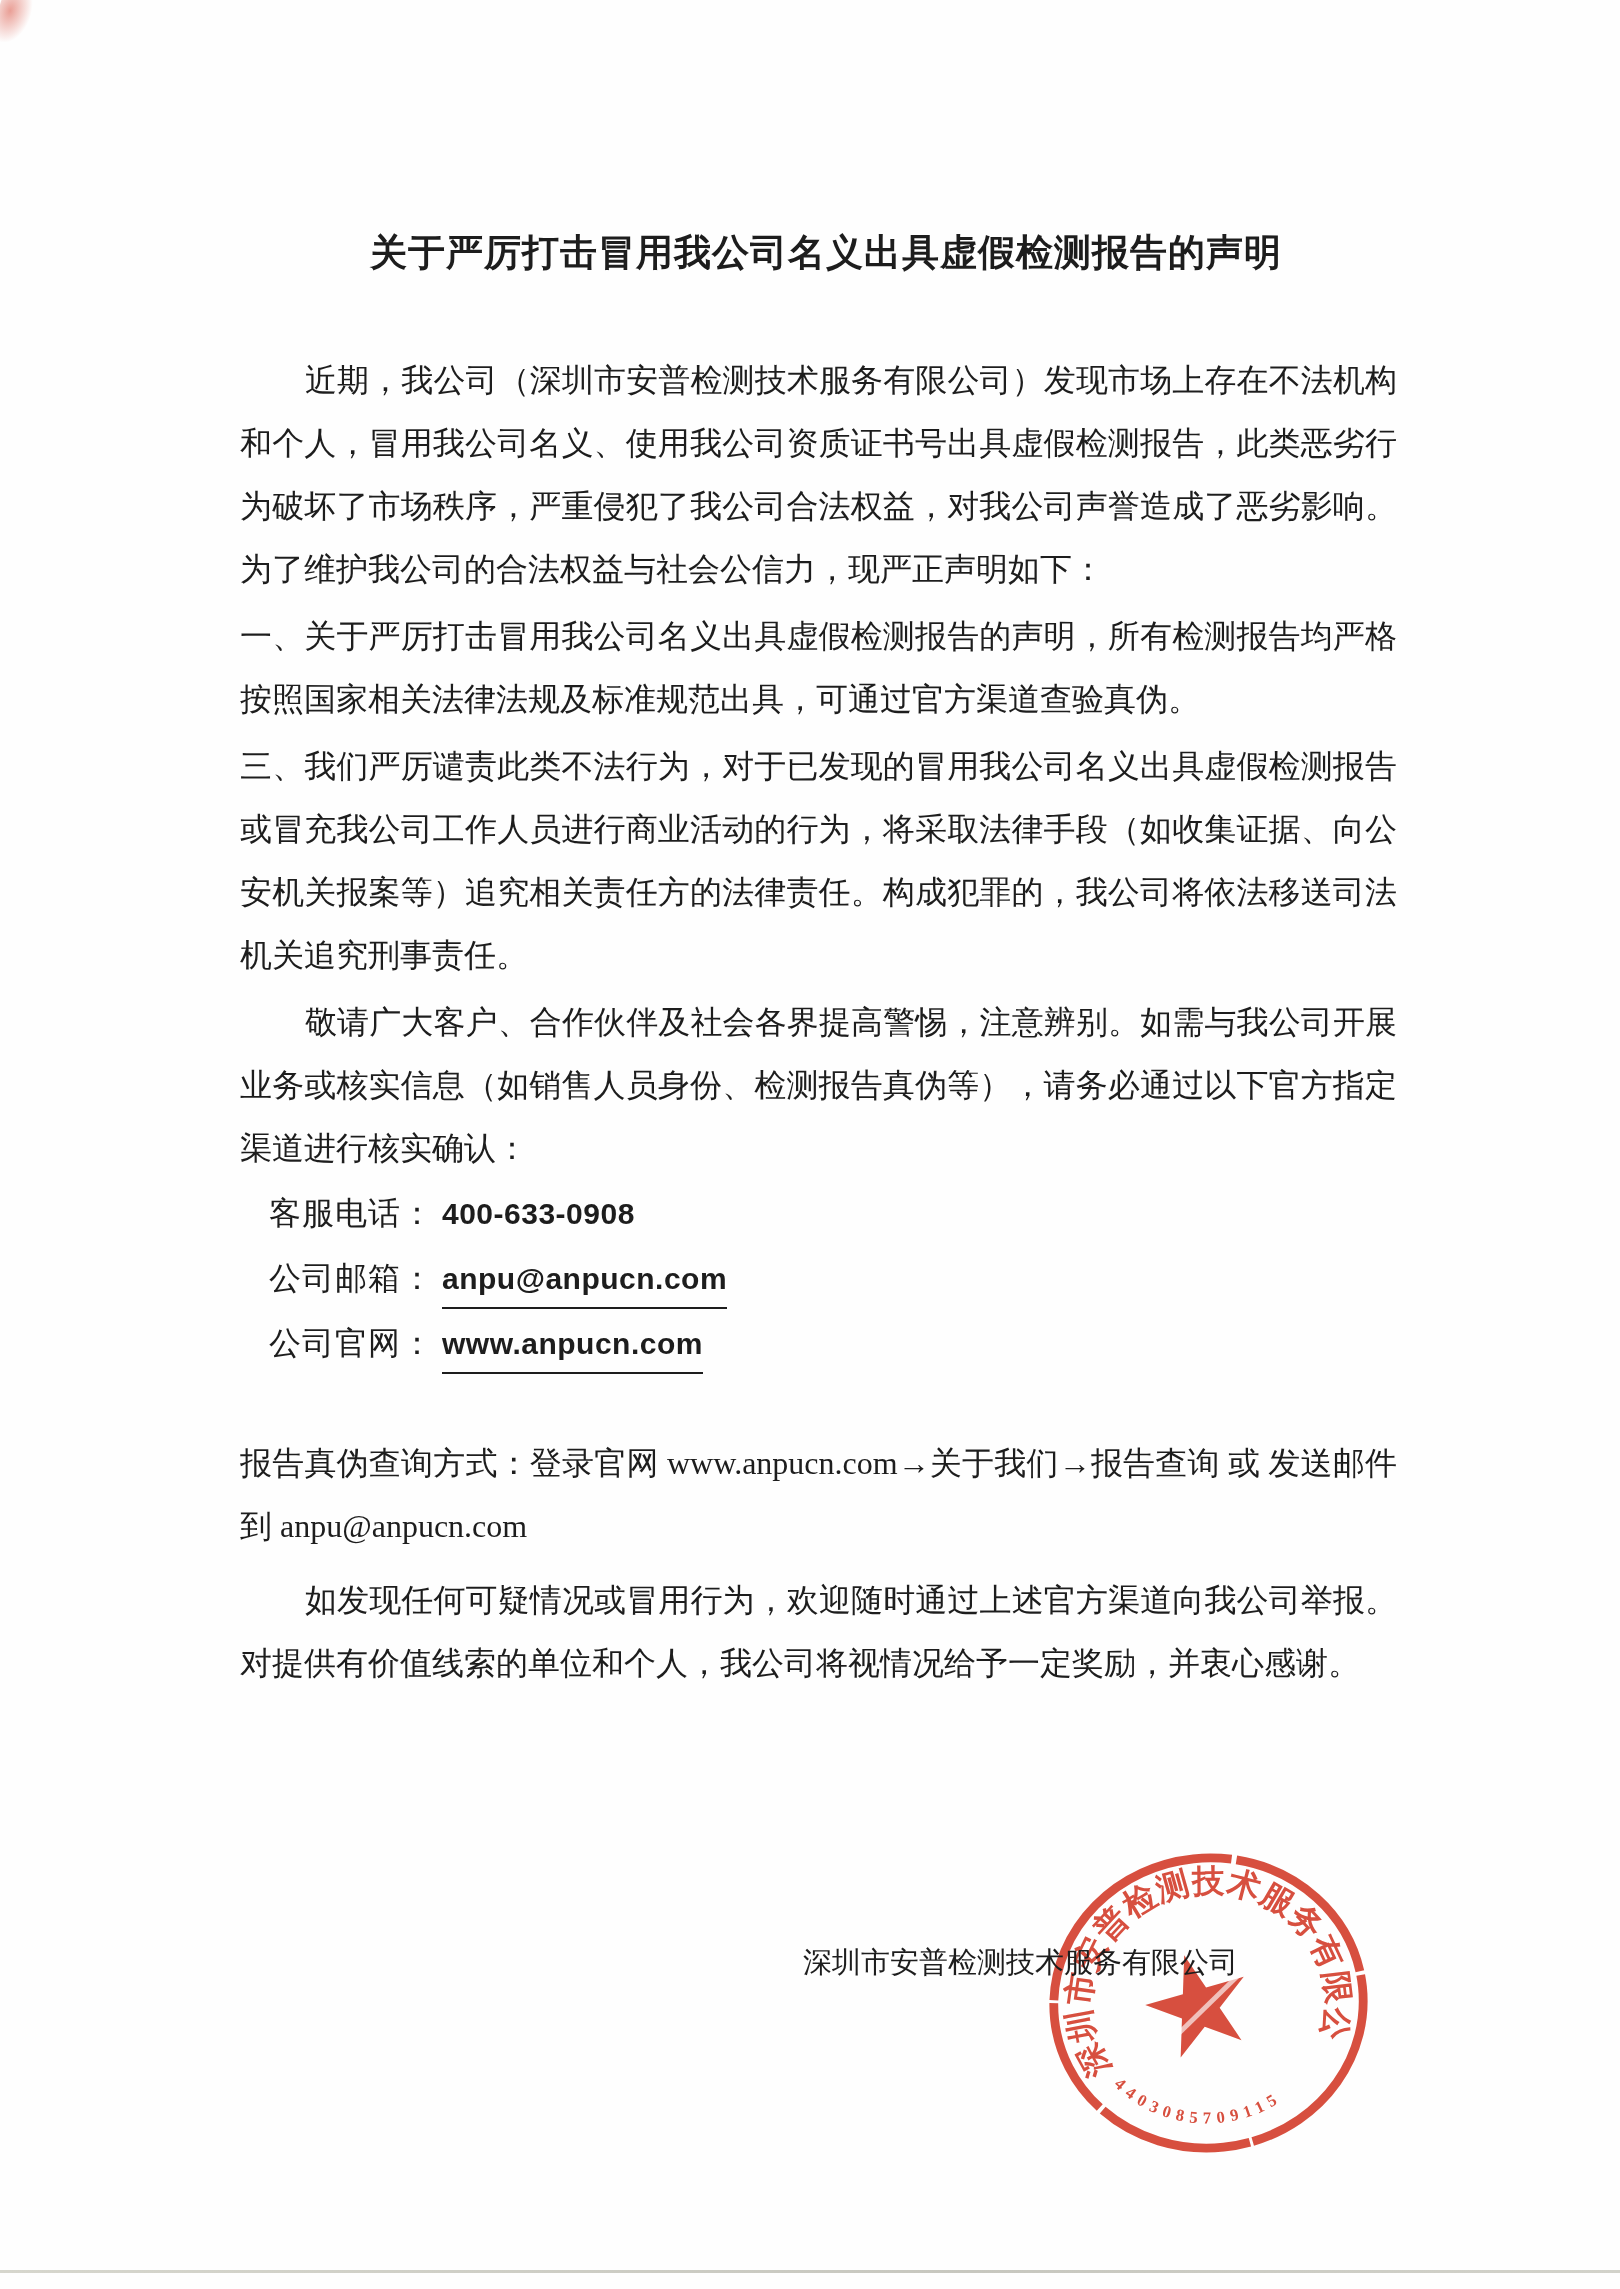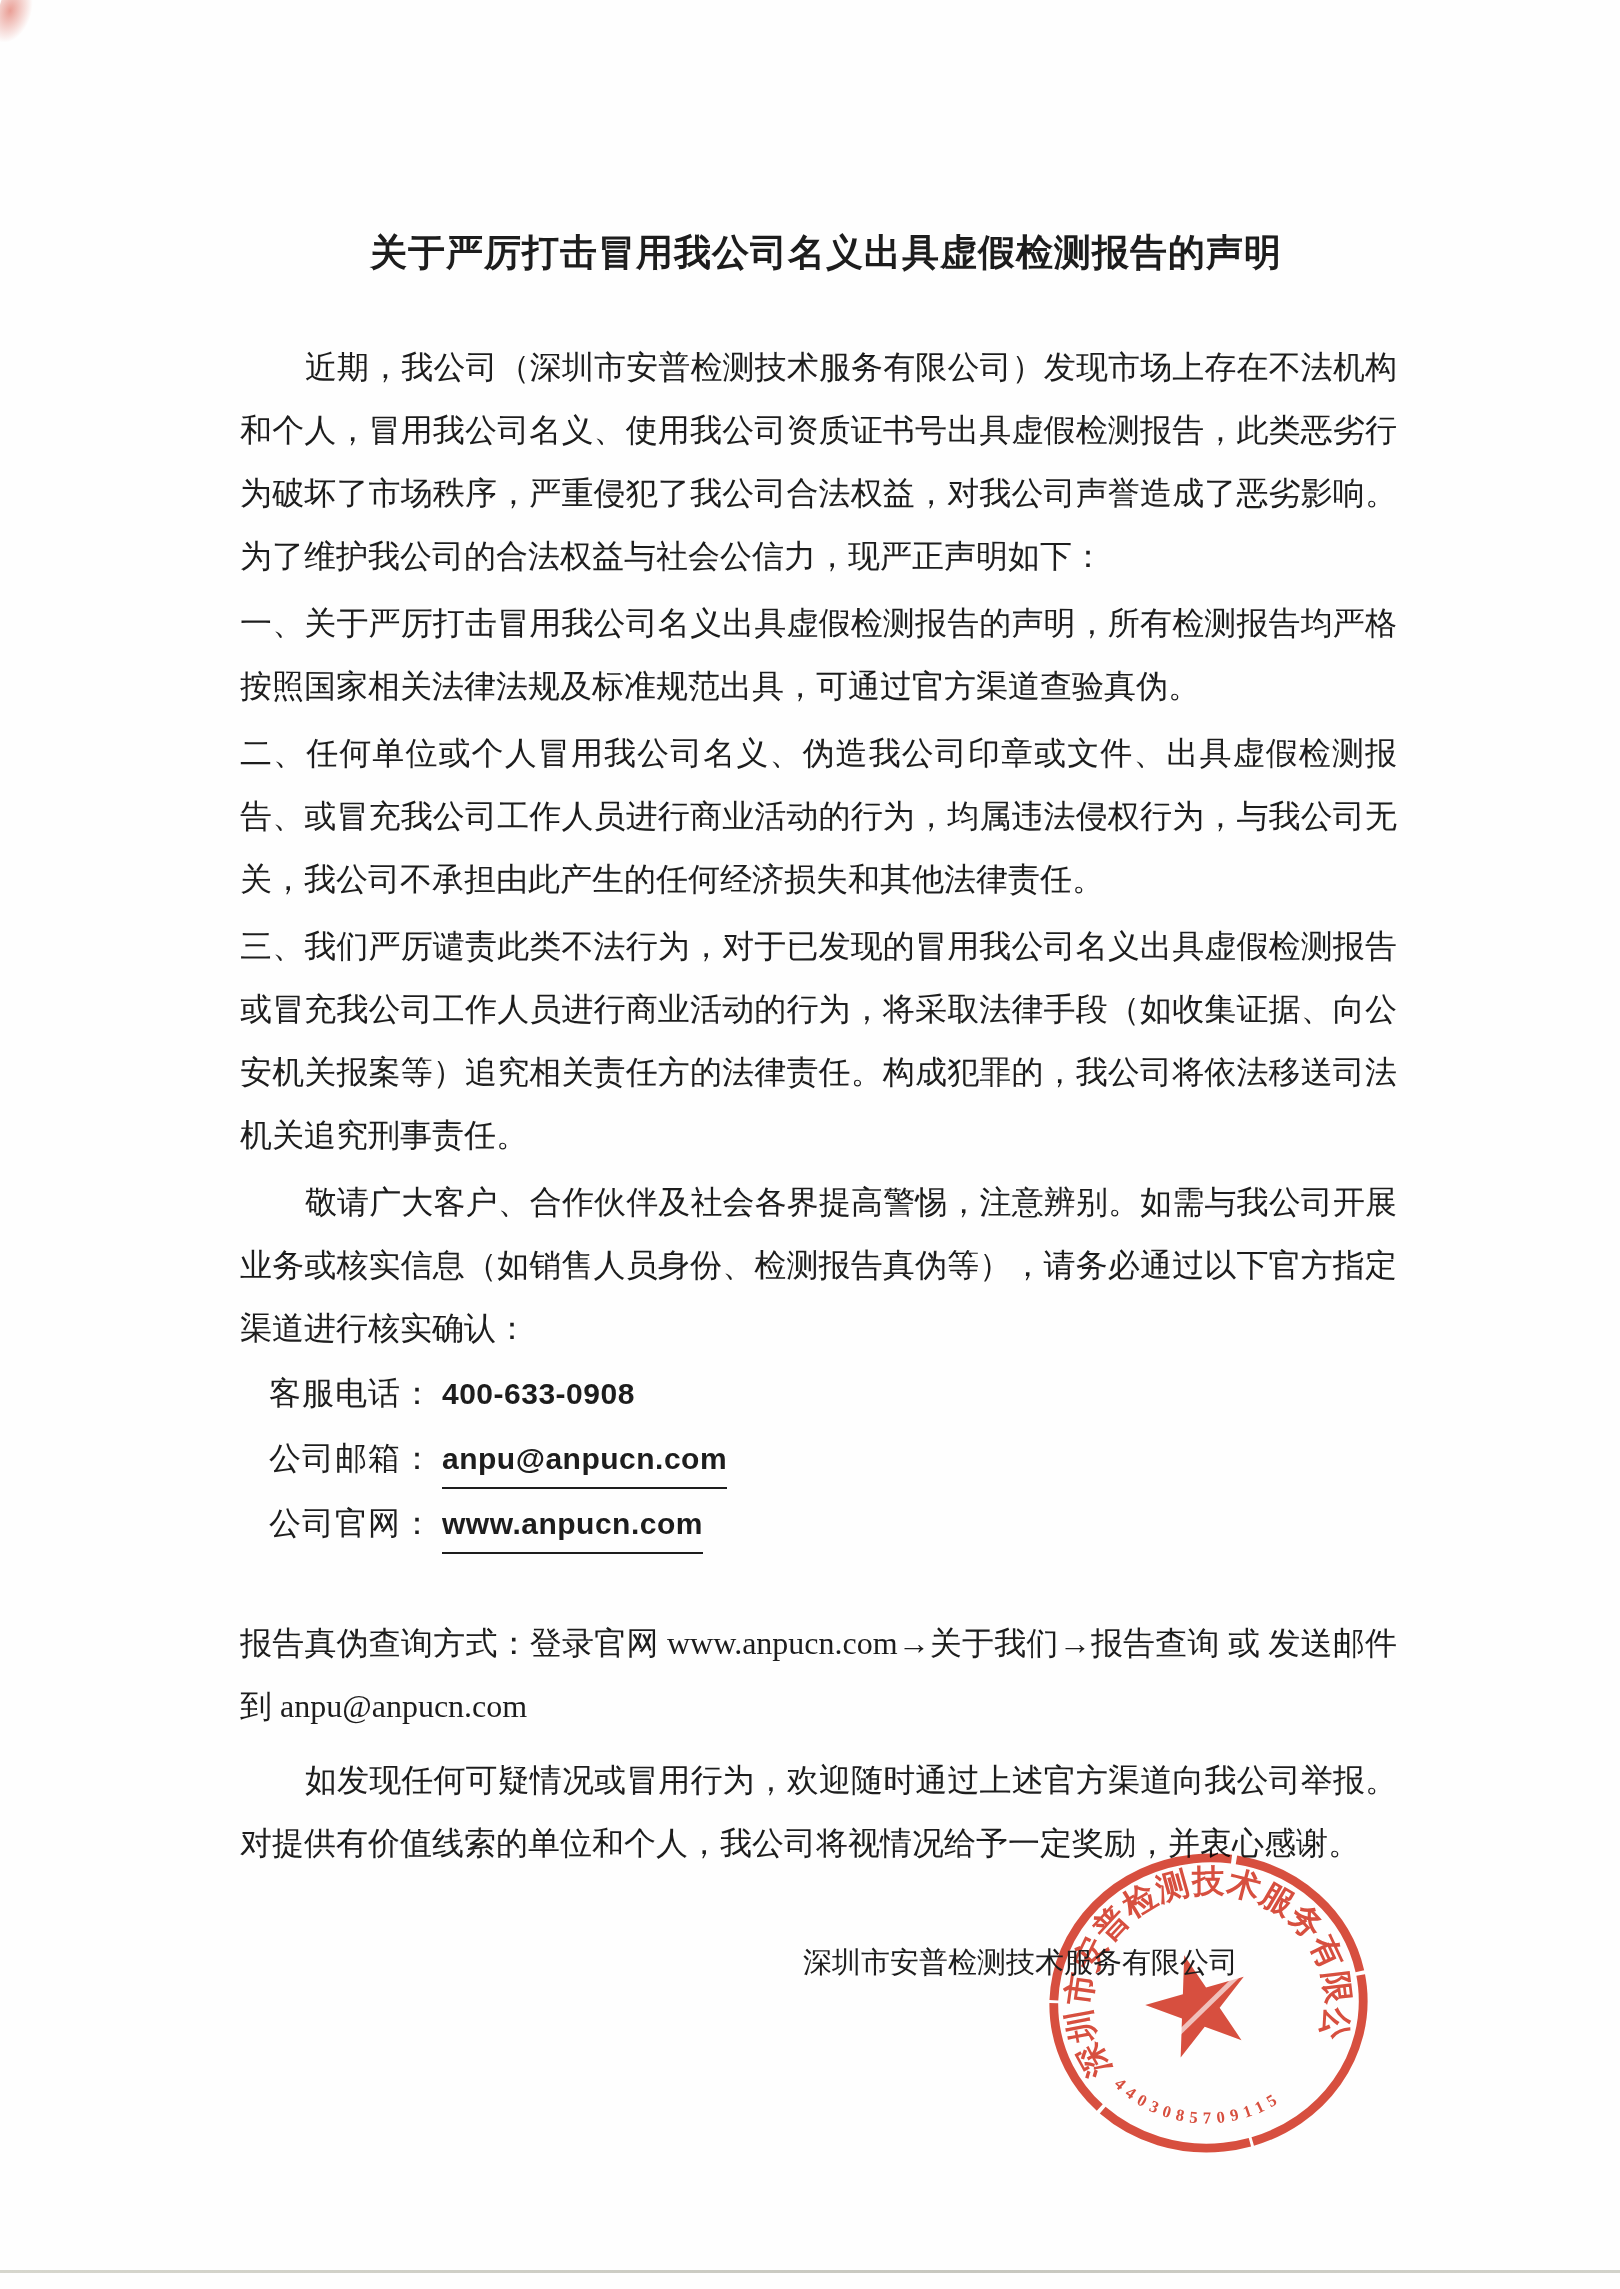--- a/index.html
+++ b/index.html
@@ -12,21 +12,21 @@
     color:#1d1d1d;
     overflow:hidden;
   }
   .doc-title{
     position:absolute;top:212px;left:0;width:100%;
     text-align:center;
     font-size:37px;font-weight:bold;letter-spacing:1px;
     margin:16px;
   }
   .body-text{
-    position:absolute;top:336px;left:240px;width:1157px;
+    position:absolute;top:349px;left:240px;width:1157px;
     font-size:32px;line-height:63px;
     text-align:justify;
   }
   .para{margin:3.9px 0 0;}
   .para:first-child{margin-top:0;}
   .para.indent{text-indent:65px;}
   .contact-line{margin-top:2px;line-height:63px;margin-left:29px;}
   .contact-label{letter-spacing:1px;}
   .contact-value{
     font-family:"Liberation Sans","DejaVu Sans",sans-serif;
@@ -64,21 +64,20 @@
   <h1 class="doc-title">关于严厉打击冒用我公司名义出具虚假检测报告的声明</h1>
 
   <div class="body-text">
 
     <div>
 
         <p class="para indent">近期，我公司（深圳市安普检测技术服务有限公司）发现市场上存在不法机构和个人，冒用我公司名义、使用我公司资质证书号出具虚假检测报告，此类恶劣行为破坏了市场秩序，严重侵犯了我公司合法权益，对我公司声誉造成了恶劣影响。为了维护我公司的合法权益与社会公信力，现严正声明如下：</p>
 
         <p class="para">一、关于严厉打击冒用我公司名义出具虚假检测报告的声明，所有检测报告均严格按照国家相关法律法规及标准规范出具，可通过官方渠道查验真伪。</p>
 
-        <p class="para">二、任何单位或个人冒用我公司名义、伪造我公司印章或文件、出具虚假检测报告、或冒充我公司工作人员进行商业活动的行为，均属违法侵权行为，与我公司无关，我公司不承担由此产生的任何经济损失和其他法律责任。</p>
 
         <p class="para">三、我们严厉谴责此类不法行为，对于已发现的冒用我公司名义出具虚假检测报告或冒充我公司工作人员进行商业活动的行为，将采取法律手段（如收集证据、向公安机关报案等）追究相关责任方的法律责任。构成犯罪的，我公司将依法移送司法机关追究刑事责任。</p>
 
         <p class="para indent">敬请广大客户、合作伙伴及社会各界提高警惕，注意辨别。如需与我公司开展业务或核实信息（如销售人员身份、检测报告真伪等），请务必通过以下官方指定渠道进行核实确认：</p>
 
     </div>
 
     <div>
 
         <div class="contact-line">

